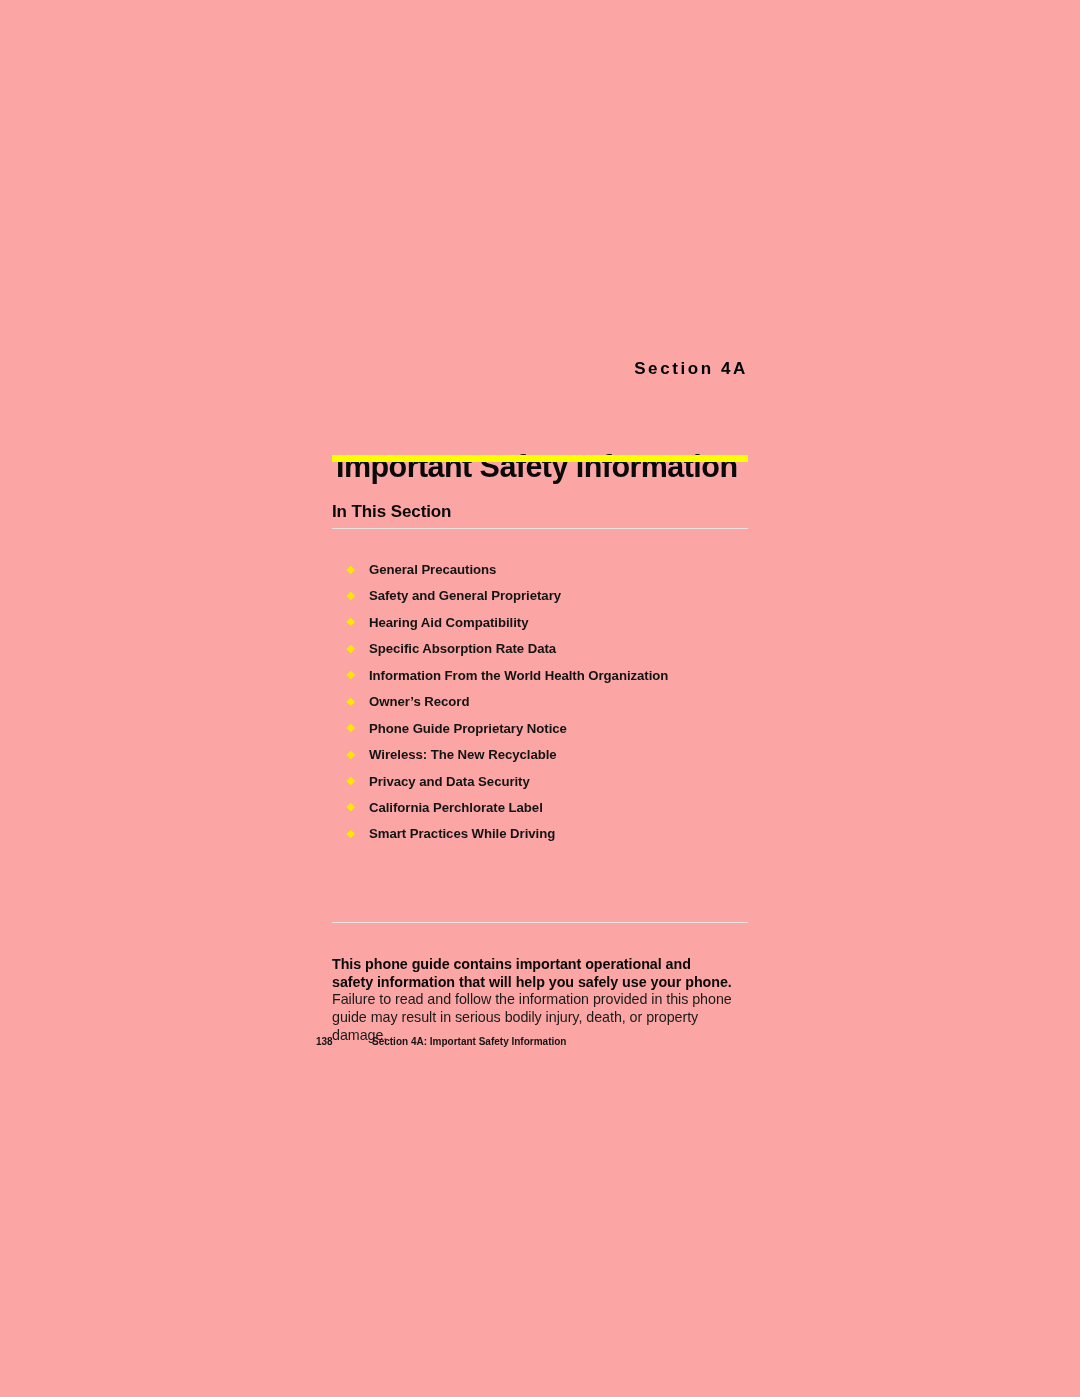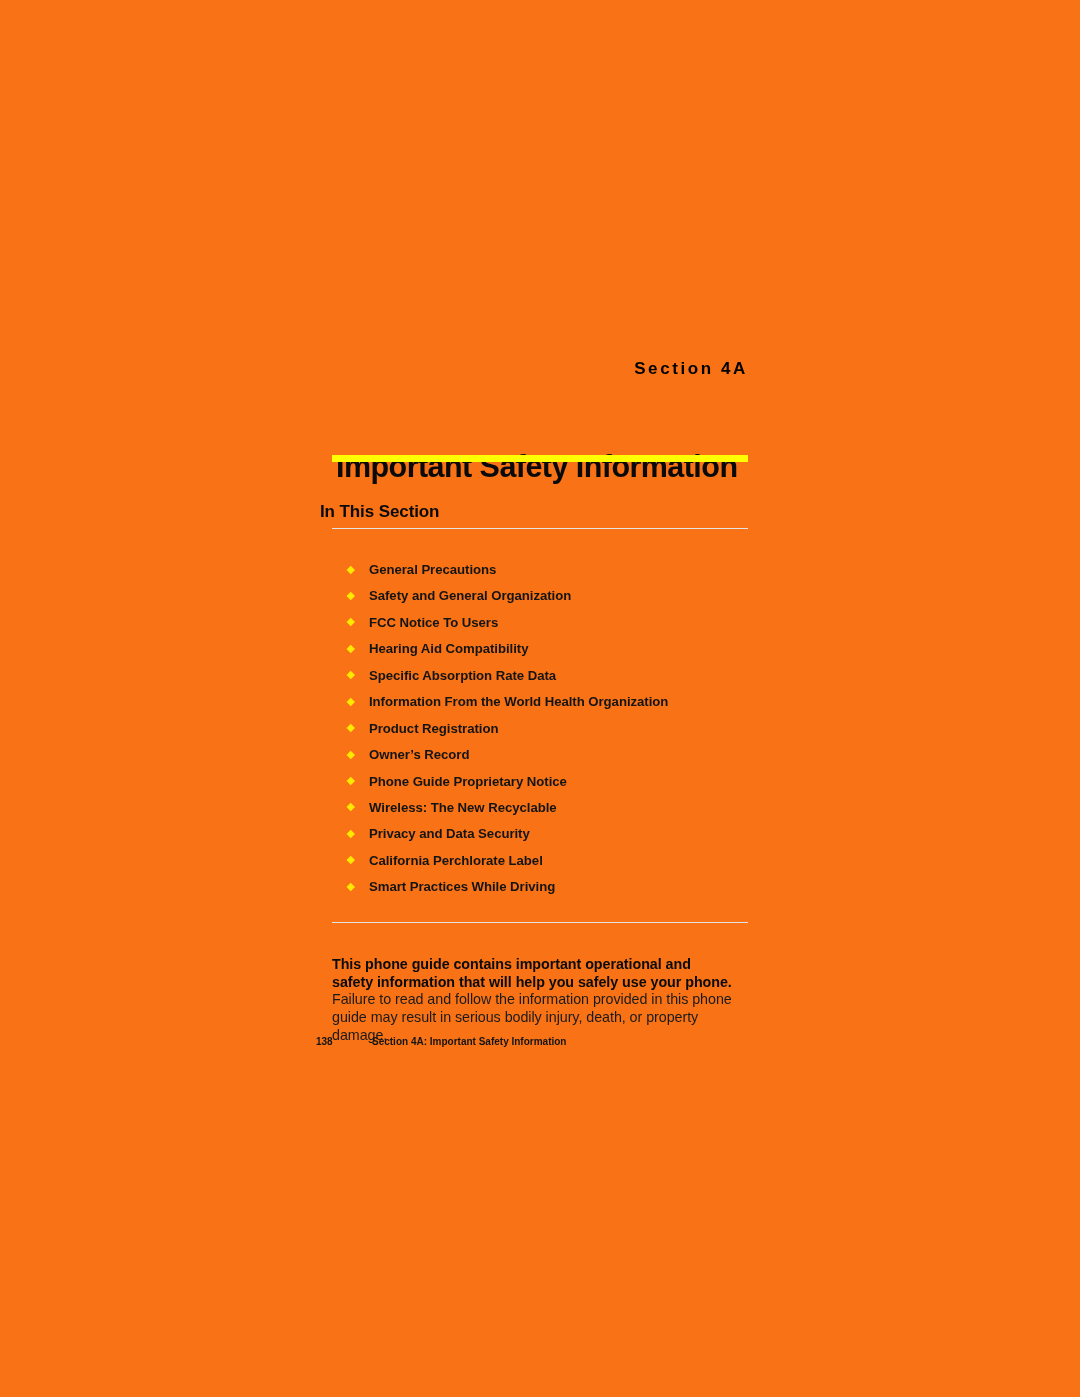--- a/index.html
+++ b/index.html
@@ -15,21 +15,21 @@
     color: #000000;
     -webkit-font-smoothing: antialiased;
   }
 
   .page {
     position: absolute;
     left: 0;
     top: 0;
     width: 1080px;
     height: 1397px;
-    background: #f97316;
+    background: #fca5a5;
   }
 
   .section-label {
     position: absolute;
     left: 332px;
     top: 358px;
     width: 416px;
     text-align: right;
     font-size: 17px;
     font-weight: bold;
@@ -56,21 +56,21 @@
     position: absolute;
     left: 332px;
     top: 455px;
     width: 416px;
     height: 7px;
     background: #ffff00;
   }
 
   .in-this-section {
     position: absolute;
-    left: 320px;
+    left: 332px;
     top: 501px;
     font-size: 17px;
     font-weight: bold;
     letter-spacing: -0.1px;
     color: #0a0a0a;
     line-height: 22px;
   }
 
   .rule-top {
     position: absolute;
@@ -167,26 +167,24 @@
   <div class="doc-title">Important Safety Information</div>
 
   <div class="title-rule"></div>
 
   <div class="in-this-section">In This Section</div>
 
   <div class="rule-top"></div>
 
   <ul class="toc" id="toc-list">
       <li class="toc-item"><span class="bullet"></span><span>General Precautions</span></li>
-      <li class="toc-item"><span class="bullet"></span><span>Safety and General Organization</span></li>
-      <li class="toc-item"><span class="bullet"></span><span>FCC Notice To Users</span></li>
+      <li class="toc-item"><span class="bullet"></span><span>Safety and General Proprietary</span></li>
       <li class="toc-item"><span class="bullet"></span><span>Hearing Aid Compatibility</span></li>
       <li class="toc-item"><span class="bullet"></span><span>Specific Absorption Rate Data</span></li>
       <li class="toc-item"><span class="bullet"></span><span>Information From the World Health Organization</span></li>
-      <li class="toc-item"><span class="bullet"></span><span>Product Registration</span></li>
       <li class="toc-item"><span class="bullet"></span><span>Owner’s Record</span></li>
       <li class="toc-item"><span class="bullet"></span><span>Phone Guide Proprietary Notice</span></li>
       <li class="toc-item"><span class="bullet"></span><span>Wireless: The New Recyclable</span></li>
       <li class="toc-item"><span class="bullet"></span><span>Privacy and Data Security</span></li>
       <li class="toc-item"><span class="bullet"></span><span>California Perchlorate Label</span></li>
       <li class="toc-item"><span class="bullet"></span><span>Smart Practices While Driving</span></li>
     </ul>
 
   <div class="rule-bottom"></div>
 

